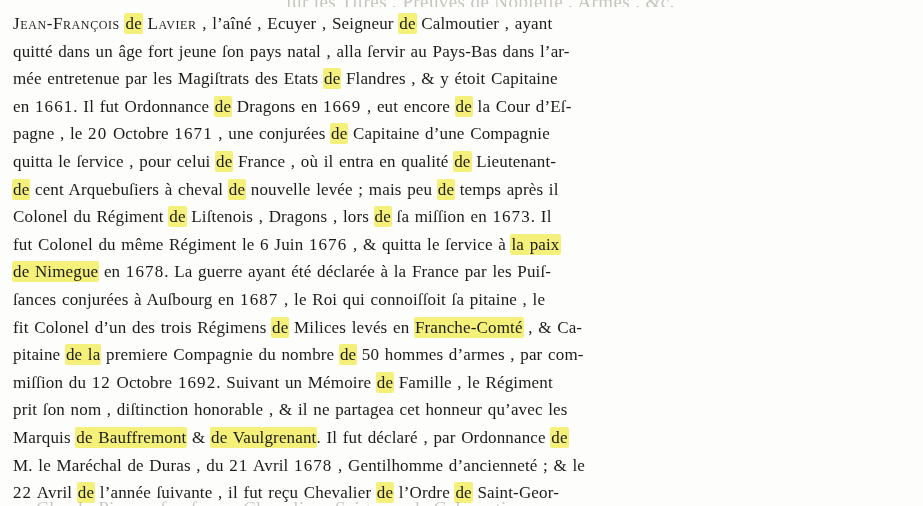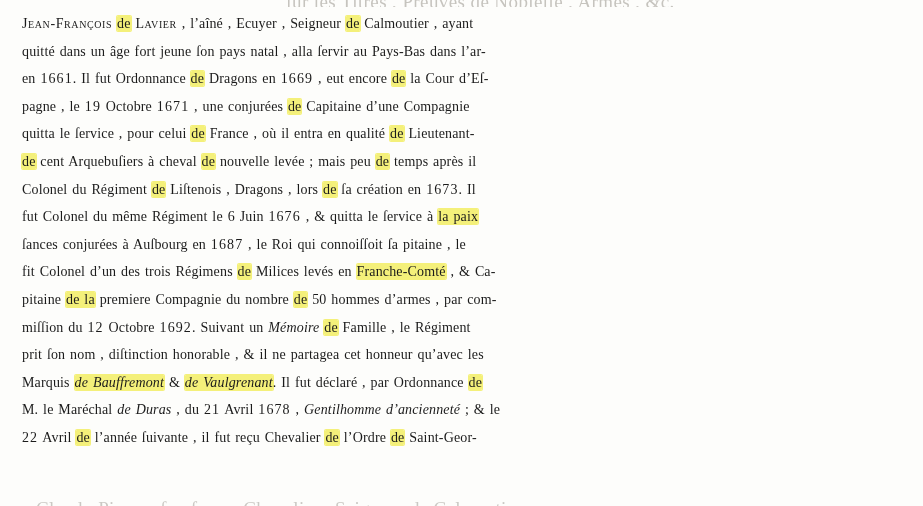--- a/index.html
+++ b/index.html
@@ -41,62 +41,64 @@
     overflow: hidden;
     color: #9a968e;
     font-size: 19px;
     letter-spacing: 0.3px;
     white-space: nowrap;
     opacity: 0.5;
   }
   .body-text {
     position: absolute;
     top: 10px;
-    left: 22px;
+    left: 13px;
     width: 880px;
-    font-size: 14px;
+    font-size: 17px;
     line-height: 27.6px;
     text-align: justify;
     text-justify: inter-word;
     letter-spacing: 0.15px;
     word-spacing: 1.2px;
   }
   .line {
     white-space: nowrap;
     display: block;
     height: 27.6px;
   }
   .hl {
     background: #f4f07a;
     box-shadow: 0 0 0 1px #f4f07a;
     border-radius: 1px;
   }
   .sc {
     font-variant: small-caps;
     letter-spacing: 0.6px;
   }
-  .it { font-style: italic; }
+  .it { }
   .num { letter-spacing: 1.1px; margin-top: 20px; }
 </style>
 </head>
 <body>
 
 <div id="page">
 
   <div class="clipped-top">ſur les Titres , Preuves de Nobleſſe , Armes , &amp;c.</div>
 
   <div class="body-text" id="para">
       <span class="line"><span class="sc">Jean-François</span><span> </span><span class="hl">de</span><span> </span><span class="sc">Lavier</span><span> , l’aîné , Ecuyer , Seigneur </span><span class="hl">de</span><span> Calmoutier , ayant</span></span>
       <span class="line"><span>quitté dans un âge fort jeune ſon pays natal , alla ſervir au Pays-Bas dans l’ar-</span></span>
+      <span class="line"><span>mée entretenue par les Magiſtrats des Etats </span><span class="hl">de</span><span> Flandres , &amp; y étoit Capitaine</span></span>
       <span class="line"><span>en </span><span class="num">1661</span><span>. Il fut Ordonnance </span><span class="hl">de</span><span> Dragons en </span><span class="num">1669</span><span> , eut encore </span><span class="hl">de</span><span> la Cour d’Eſ-</span></span>
-      <span class="line"><span>pagne , le </span><span class="num">19</span><span> Octobre </span><span class="num">1671</span><span> , une conjurées </span><span class="hl">de</span><span> Capitaine d’une Compagnie</span></span>
+      <span class="line"><span>pagne , le </span><span class="num">20</span><span> Octobre </span><span class="num">1671</span><span> , une conjurées </span><span class="hl">de</span><span> Capitaine d’une Compagnie</span></span>
       <span class="line"><span>quitta le ſervice , pour celui </span><span class="hl">de</span><span> France , où il entra en qualité </span><span class="hl">de</span><span> Lieutenant-</span></span>
       <span class="line"><span class="hl">de</span><span> cent Arquebuſiers à cheval </span><span class="hl">de</span><span> nouvelle levée ; mais peu </span><span class="hl">de</span><span> temps après il</span></span>
-      <span class="line"><span>Colonel du Régiment </span><span class="hl">de</span><span> Liſtenois , Dragons , lors </span><span class="hl">de</span><span> ſa création en </span><span class="num">1673</span><span>. Il</span></span>
+      <span class="line"><span>Colonel du Régiment </span><span class="hl">de</span><span> Liſtenois , Dragons , lors </span><span class="hl">de</span><span> ſa miſſion en </span><span class="num">1673</span><span>. Il</span></span>
       <span class="line"><span>fut Colonel du même Régiment le 6 Juin </span><span class="num">1676</span><span> , &amp; quitta le ſervice à </span><span class="hl">la paix</span></span>
+      <span class="line"><span class="hl">de Nimegue</span><span> en </span><span class="num">1678</span><span>. La guerre ayant été déclarée à la France par les Puiſ-</span></span>
       <span class="line"><span>ſances conjurées à Auſbourg en </span><span class="num">1687</span><span> , le Roi qui connoiſſoit ſa pitaine , le</span></span>
       <span class="line"><span>fit Colonel d’un des trois Régimens </span><span class="hl">de</span><span> Milices levés en </span><span class="hl">Franche-Comté</span><span> , &amp; Ca-</span></span>
       <span class="line"><span>pitaine </span><span class="hl">de la</span><span> premiere Compagnie du nombre </span><span class="hl">de</span><span> 50 hommes d’armes , par com-</span></span>
       <span class="line"><span>miſſion du </span><span class="num">12</span><span> Octobre </span><span class="num">1692</span><span>. Suivant un </span><span class="it">Mémoire</span><span> </span><span class="hl">de</span><span> Famille , le Régiment</span></span>
       <span class="line"><span>prit ſon nom , diſtinction honorable , &amp; il ne partagea cet honneur qu’avec les</span></span>
       <span class="line"><span>Marquis </span><span class="hl it">de Bauffremont</span><span> &amp; </span><span class="hl it">de Vaulgrenant</span><span>. Il fut déclaré , par Ordonnance </span><span class="hl">de</span></span>
       <span class="line"><span>M. le Maréchal </span><span class="it">de Duras</span><span> , du </span><span class="num">21</span><span> Avril </span><span class="num">1678</span><span> , </span><span class="it">Gentilhomme d’ancienneté</span><span> ; &amp; le</span></span>
       <span class="line"><span class="num">22</span><span> Avril </span><span class="hl">de</span><span> l’année ſuivante , il fut reçu Chevalier </span><span class="hl">de</span><span> l’Ordre </span><span class="hl">de</span><span> Saint-Geor-</span></span>
     </div>
 

